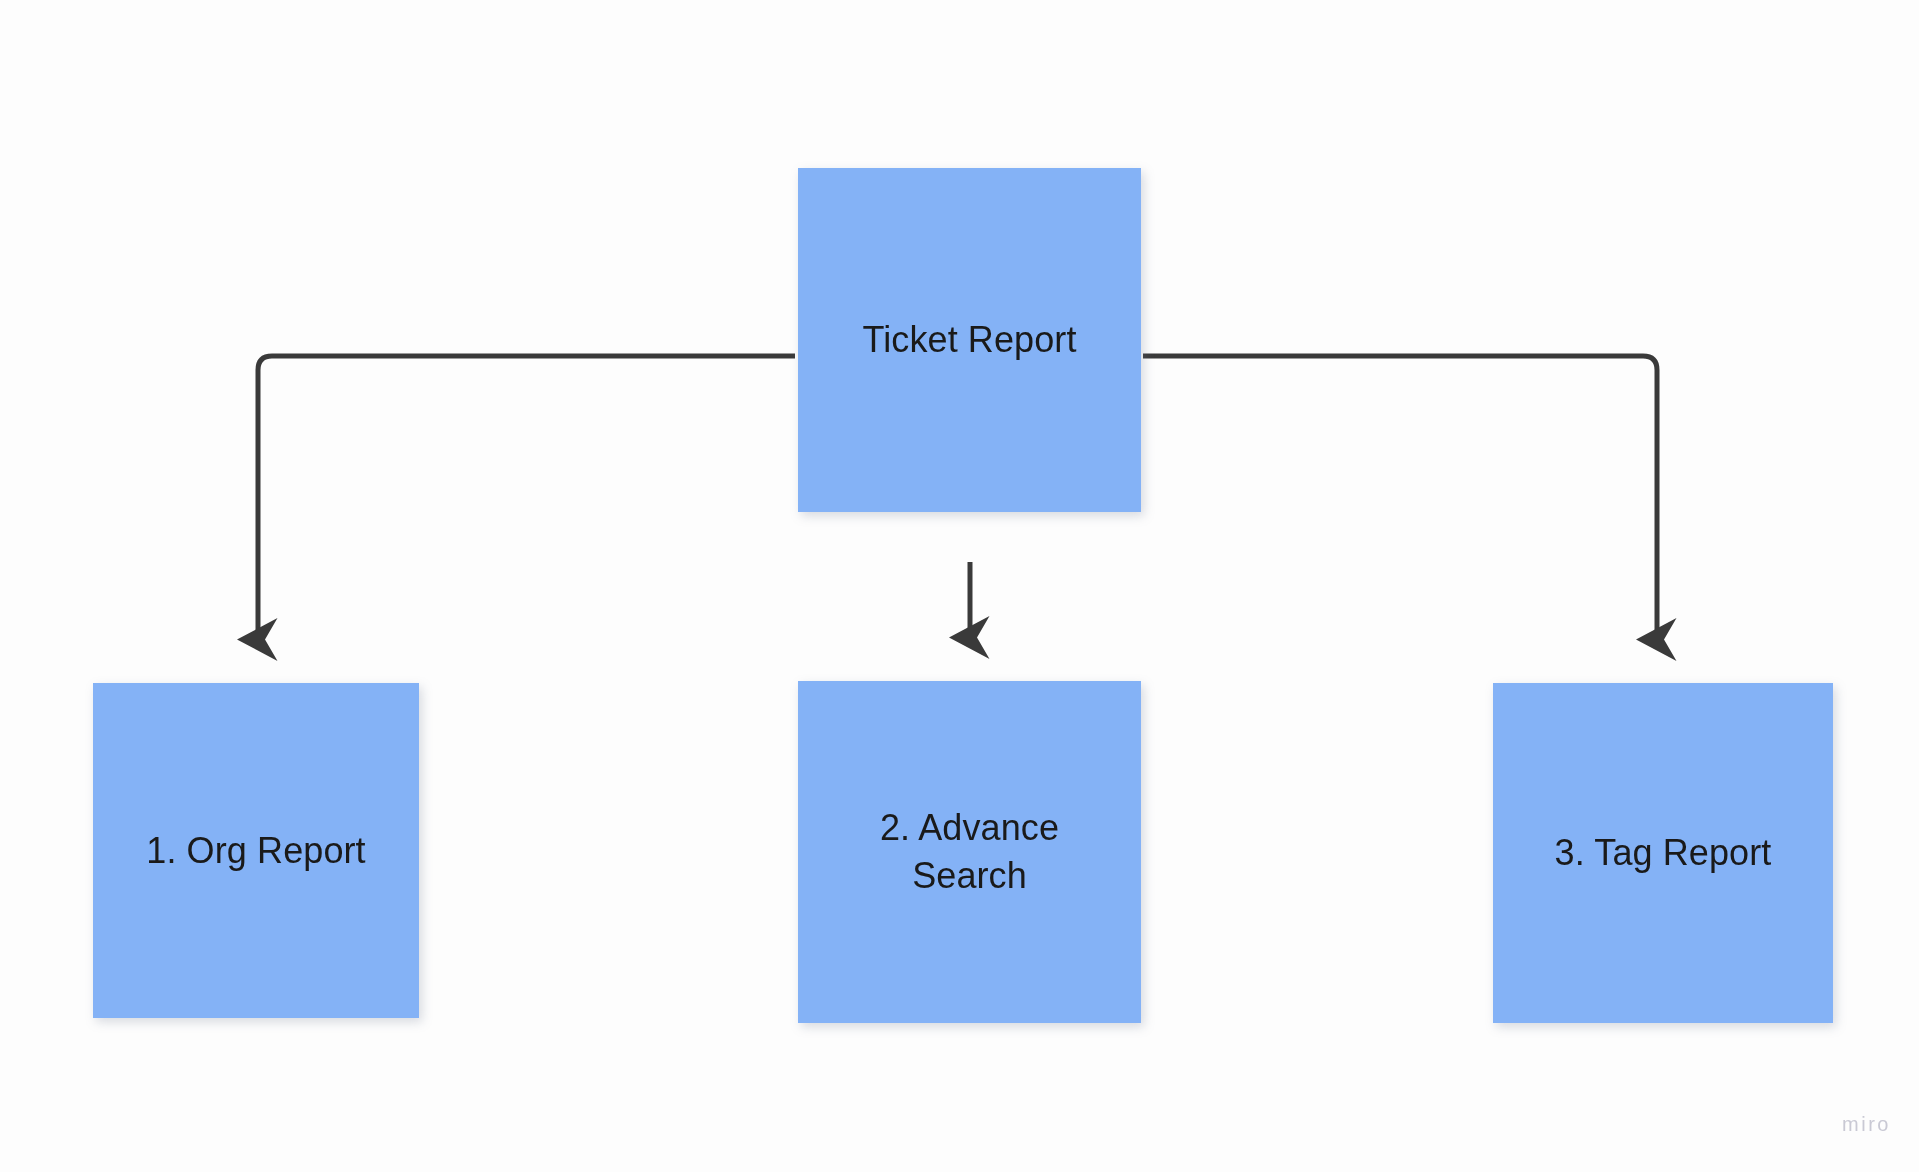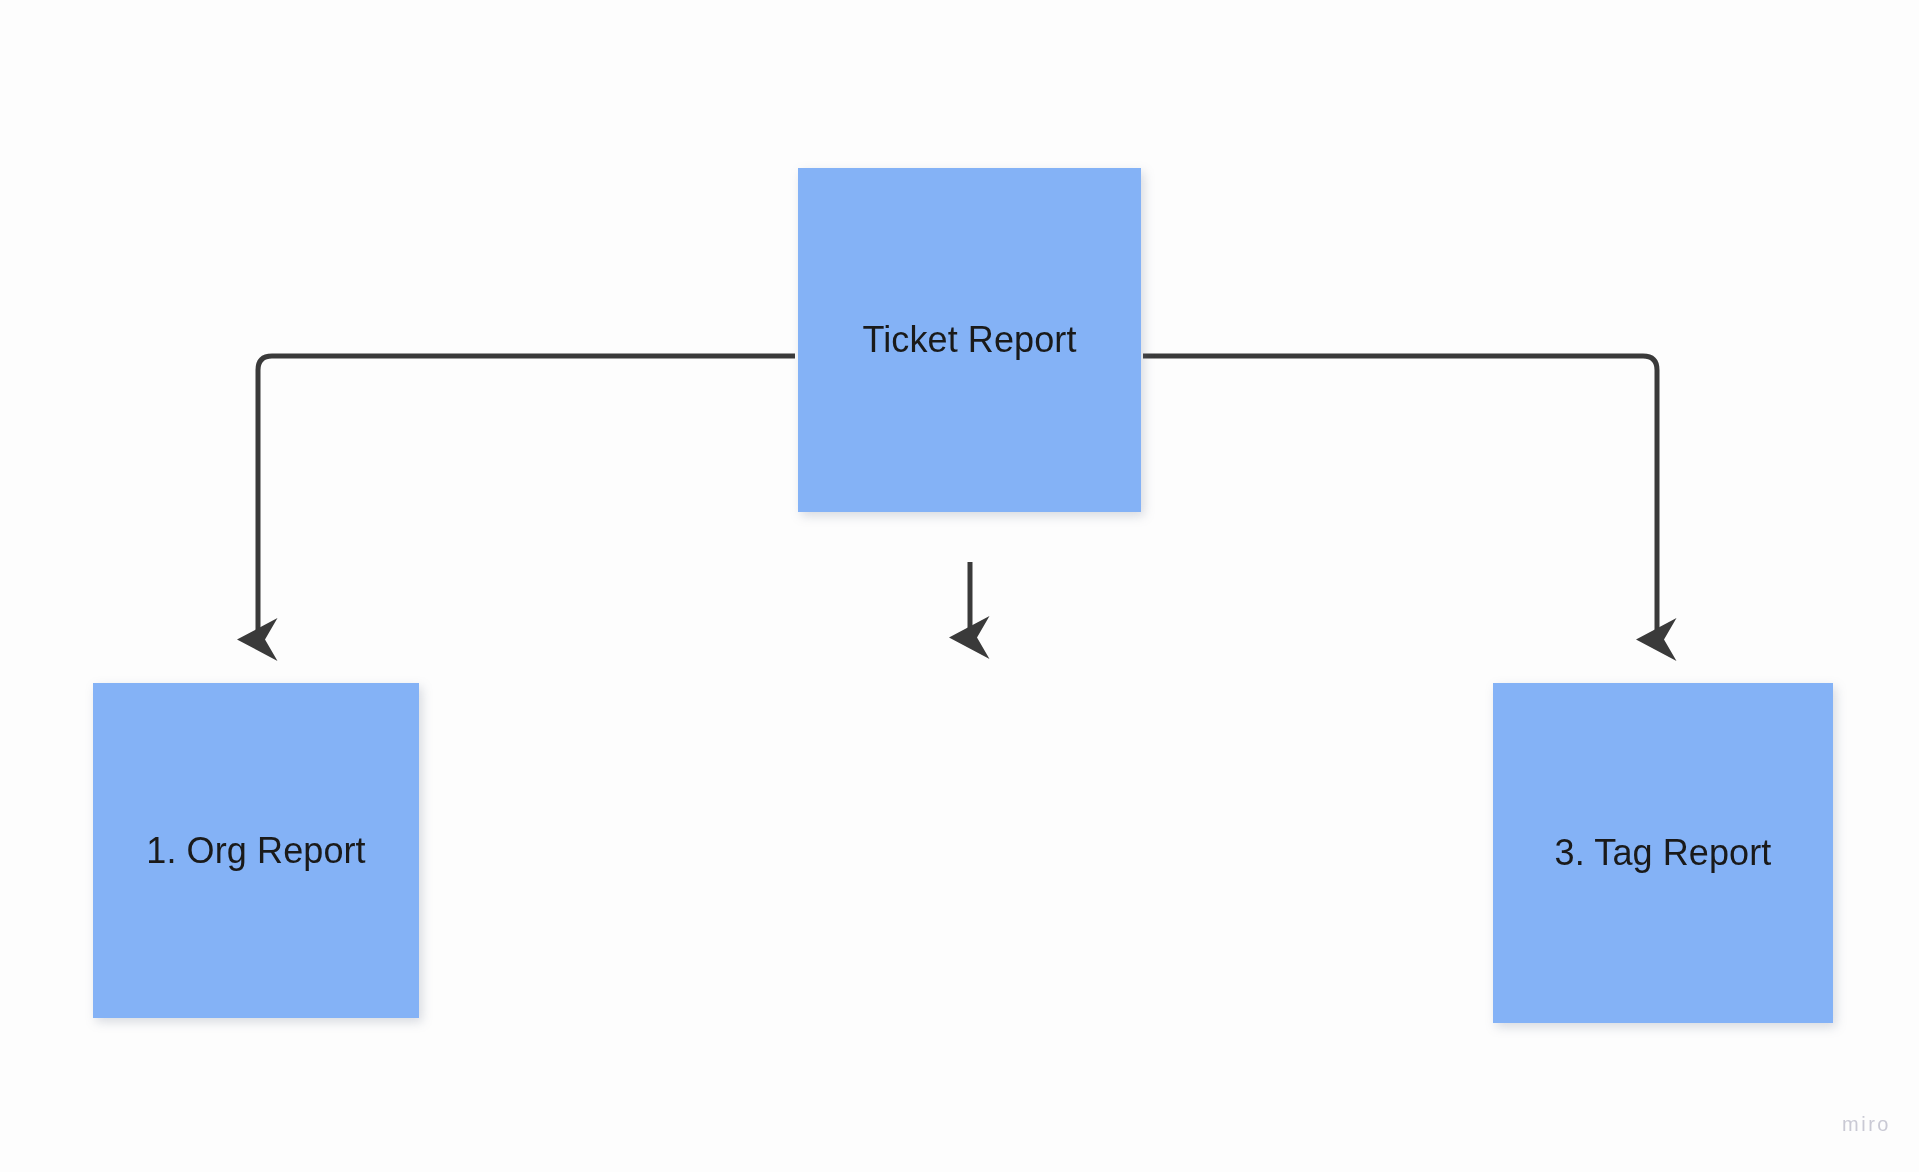--- a/index.html
+++ b/index.html
@@ -106,20 +106,24 @@
   </svg>
 
   <div class="node" id="node-ticket-report">
     <span class="node-label">Ticket Report</span>
   </div>
 
   <div class="node" id="node-org-report">
     <span class="node-label">1. Org Report</span>
   </div>
 
+  <div class="node" id="node-advance-search">
+    <span class="node-label">2. Advance
+Search</span>
+  </div>
 
   <div class="node" id="node-tag-report">
     <span class="node-label">3. Tag Report</span>
   </div>
 
   <div id="watermark">miro</div>
 
 </div>
 
 </body></html>

